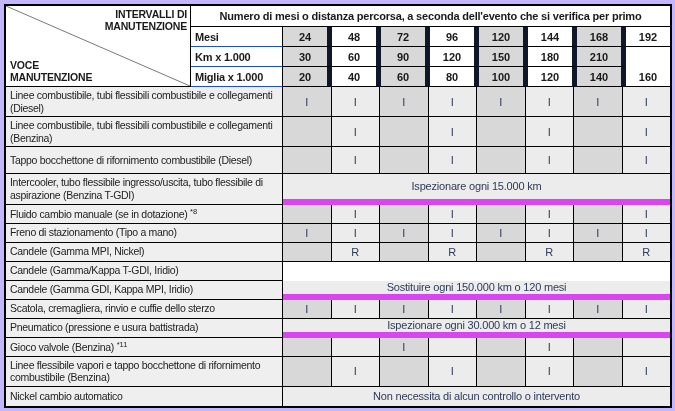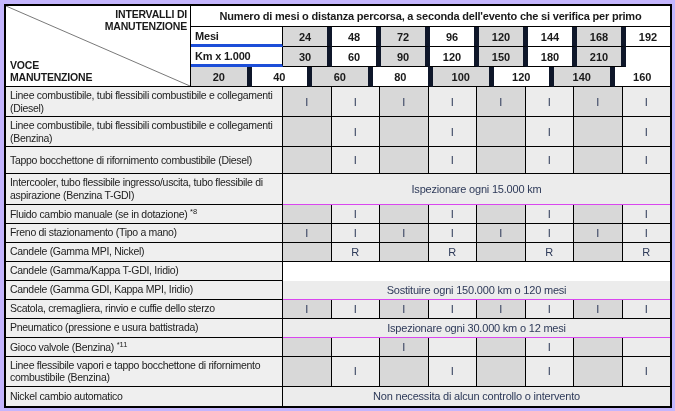--- a/index.html
+++ b/index.html
@@ -16,39 +16,39 @@
   .corner svg{position:absolute;inset:0;width:100%;height:100%;}
   .corner-top{position:absolute;top:2px;right:3px;width:128px;text-align:right;
               font-weight:bold;font-size:10.5px;line-height:1.15;letter-spacing:-0.2px;}
   .corner-bottom{position:absolute;bottom:3px;left:4px;width:110px;text-align:left;
               font-weight:bold;font-size:10.5px;line-height:1.15;letter-spacing:-0.2px;}
   .hdr-right{flex:1;display:flex;flex-direction:column;}
   .hdr-title{height:21px;display:flex;align-items:center;justify-content:center;
              font-weight:bold;font-size:11px;letter-spacing:-0.2px;border-bottom:1px solid #000;
              background:#fff;white-space:nowrap;}
   .hrow{display:flex;height:20px;}
-  .hrow .hlabel{width:92px;flex:none;border-right:1px solid #000;border-bottom:3px solid #1d4ed8;
+  .hrow .hlabel{width:92px;flex:none;border-right:1px solid #000;border-bottom:1px solid #1d4ed8;
                 display:flex;align-items:center;padding-left:4px;font-weight:bold;
                 font-size:11px;letter-spacing:-0.2px;background:#fff;}
   .hrow .hnum{flex:1 1 0;border-right:5px solid #0f172a;border-bottom:1px solid #000;
               display:flex;align-items:center;justify-content:center;
               font-weight:bold;font-size:11px;}
   .hrow .hnum:last-child{border-right:none;}
 
   
   .brow{display:flex;}
   .brow .desc{width:277px;flex:none;border-right:1px solid #000;border-bottom:1px solid #000;
               display:flex;align-items:center;padding:2px 4px;
               font-size:10.5px;line-height:1.2;letter-spacing:-0.3px;color:#222;
               background:var(--desc-bg);}
   .brow .mark{flex:1 1 0;border-right:1px solid #000;border-bottom:1px solid #000;
               display:flex;align-items:center;justify-content:center;
               font-size:11px;color:var(--mark-color);}
   .brow .mark:last-child{border-right:none;}
-  .brow .spancell{flex:8 1 0;border-bottom:1px solid #d946ef;display:flex;align-items:center;
+  .brow .spancell{flex:8 1 0;border-bottom:6px solid #d946ef;display:flex;align-items:center;
               justify-content:center;font-size:11px;letter-spacing:-0.2px;
               color:var(--mark-color);background:var(--col-light);}
   #body-rows .brow:last-child > div{border-bottom:none;}
   sup.fn{font-size:7.5px;vertical-align:4px;letter-spacing:0;}
   .h1line{min-height:19px;}
   .h2line{min-height:27px;}
 </style>
 </head>
 <body>
 
@@ -82,20 +82,21 @@
               <div class="hnum" style="background: rgb(216, 216, 216);">30</div>
               <div class="hnum" style="background: rgb(255, 255, 255);">60</div>
               <div class="hnum" style="background: rgb(216, 216, 216);">90</div>
               <div class="hnum" style="background: rgb(255, 255, 255);">120</div>
               <div class="hnum" style="background: rgb(216, 216, 216);">150</div>
               <div class="hnum" style="background: rgb(255, 255, 255);">180</div>
               <div class="hnum" style="background: rgb(216, 216, 216); text-align: right;">210</div>
               <div class="hnum" style="background: rgb(255, 255, 255); margin-top: 40px;">240</div>
             </div>
             <div class="hrow">
+              <div class="hlabel">Miglia x 1.000</div>
               <div class="hnum" style="background: rgb(216, 216, 216);">20</div>
               <div class="hnum" style="background: rgb(255, 255, 255);">40</div>
               <div class="hnum" style="background: rgb(216, 216, 216);">60</div>
               <div class="hnum" style="background: rgb(255, 255, 255);">80</div>
               <div class="hnum" style="background: rgb(216, 216, 216);">100</div>
               <div class="hnum" style="background: rgb(255, 255, 255);">120</div>
               <div class="hnum" style="background: rgb(216, 216, 216);">140</div>
               <div class="hnum" style="background: rgb(255, 255, 255);">160</div>
             </div>
           </div>

